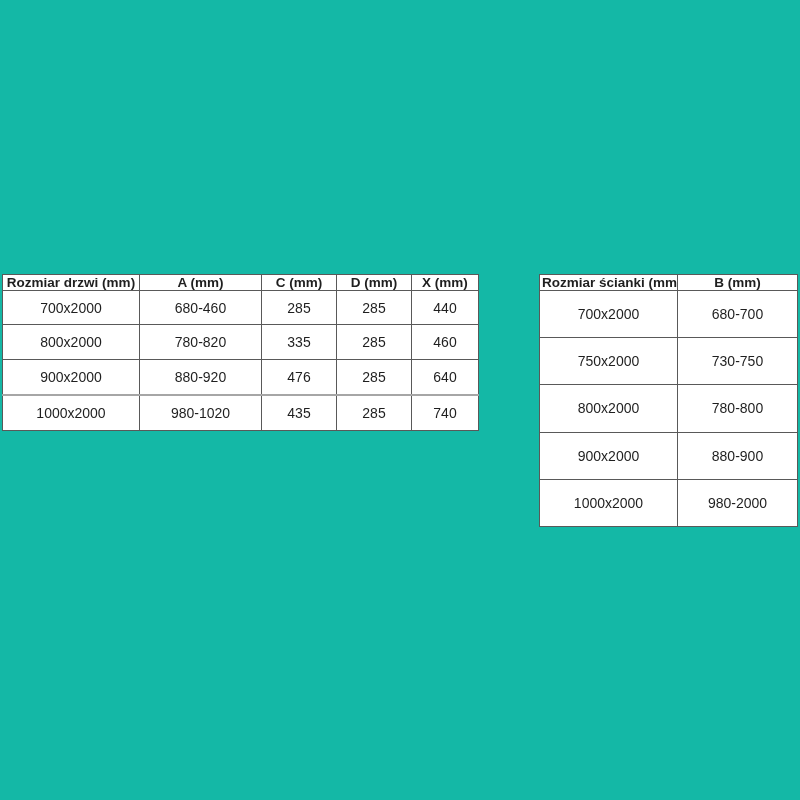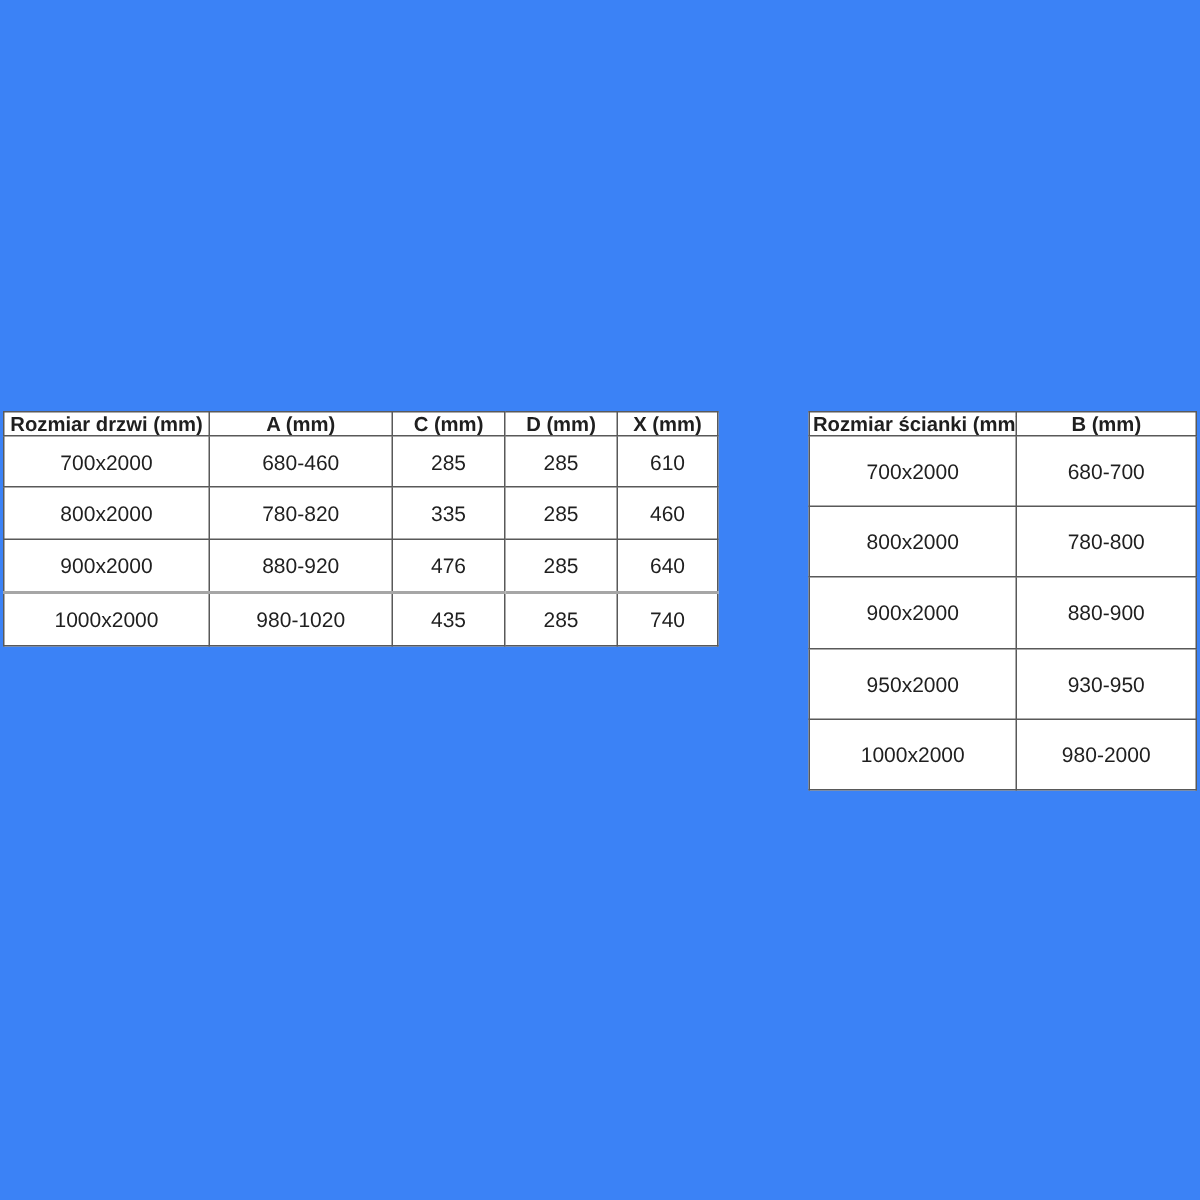--- a/index.html
+++ b/index.html
@@ -7,21 +7,21 @@
     padding: 0;
     width: 800px;
     height: 800px;
     background: #ffffff;
     font-family: "Liberation Sans", sans-serif;
   }
   .canvas {
     position: relative;
     width: 800px;
     height: 800px;
-    background: #3b82f6;
+    background: #14b8a6;
     overflow: hidden;
   }
   table.spec {
     position: absolute;
     border-collapse: collapse;
     table-layout: fixed;
     background: #ffffff;
   }
   table.spec th,
   table.spec td {
@@ -79,21 +79,21 @@
         <th>D (mm)</th>
         <th>X (mm)</th>
       </tr>
     </thead>
     <tbody>
       <tr>
         <td>700x2000</td>
         <td>680-460</td>
         <td>285</td>
         <td>285</td>
-        <td>610</td>
+        <td>440</td>
       </tr>
       <tr>
         <td>800x2000</td>
         <td>780-820</td>
         <td>335</td>
         <td>285</td>
         <td>460</td>
       </tr>
       <tr>
         <td>900x2000</td>
@@ -122,30 +122,30 @@
         <th>Rozmiar ścianki (mm)</th>
         <th>B (mm)</th>
       </tr>
     </thead>
     <tbody>
       <tr>
         <td>700x2000</td>
         <td>680-700</td>
       </tr>
       <tr>
+        <td>750x2000</td>
+        <td>730-750</td>
+      </tr>
+      <tr>
         <td>800x2000</td>
         <td>780-800</td>
       </tr>
       <tr>
         <td>900x2000</td>
         <td>880-900</td>
-      </tr>
-      <tr>
-        <td>950x2000</td>
-        <td>930-950</td>
       </tr>
       <tr>
         <td>1000x2000</td>
         <td>980-2000</td>
       </tr>
     </tbody>
   </table>
 
 </div>
 

